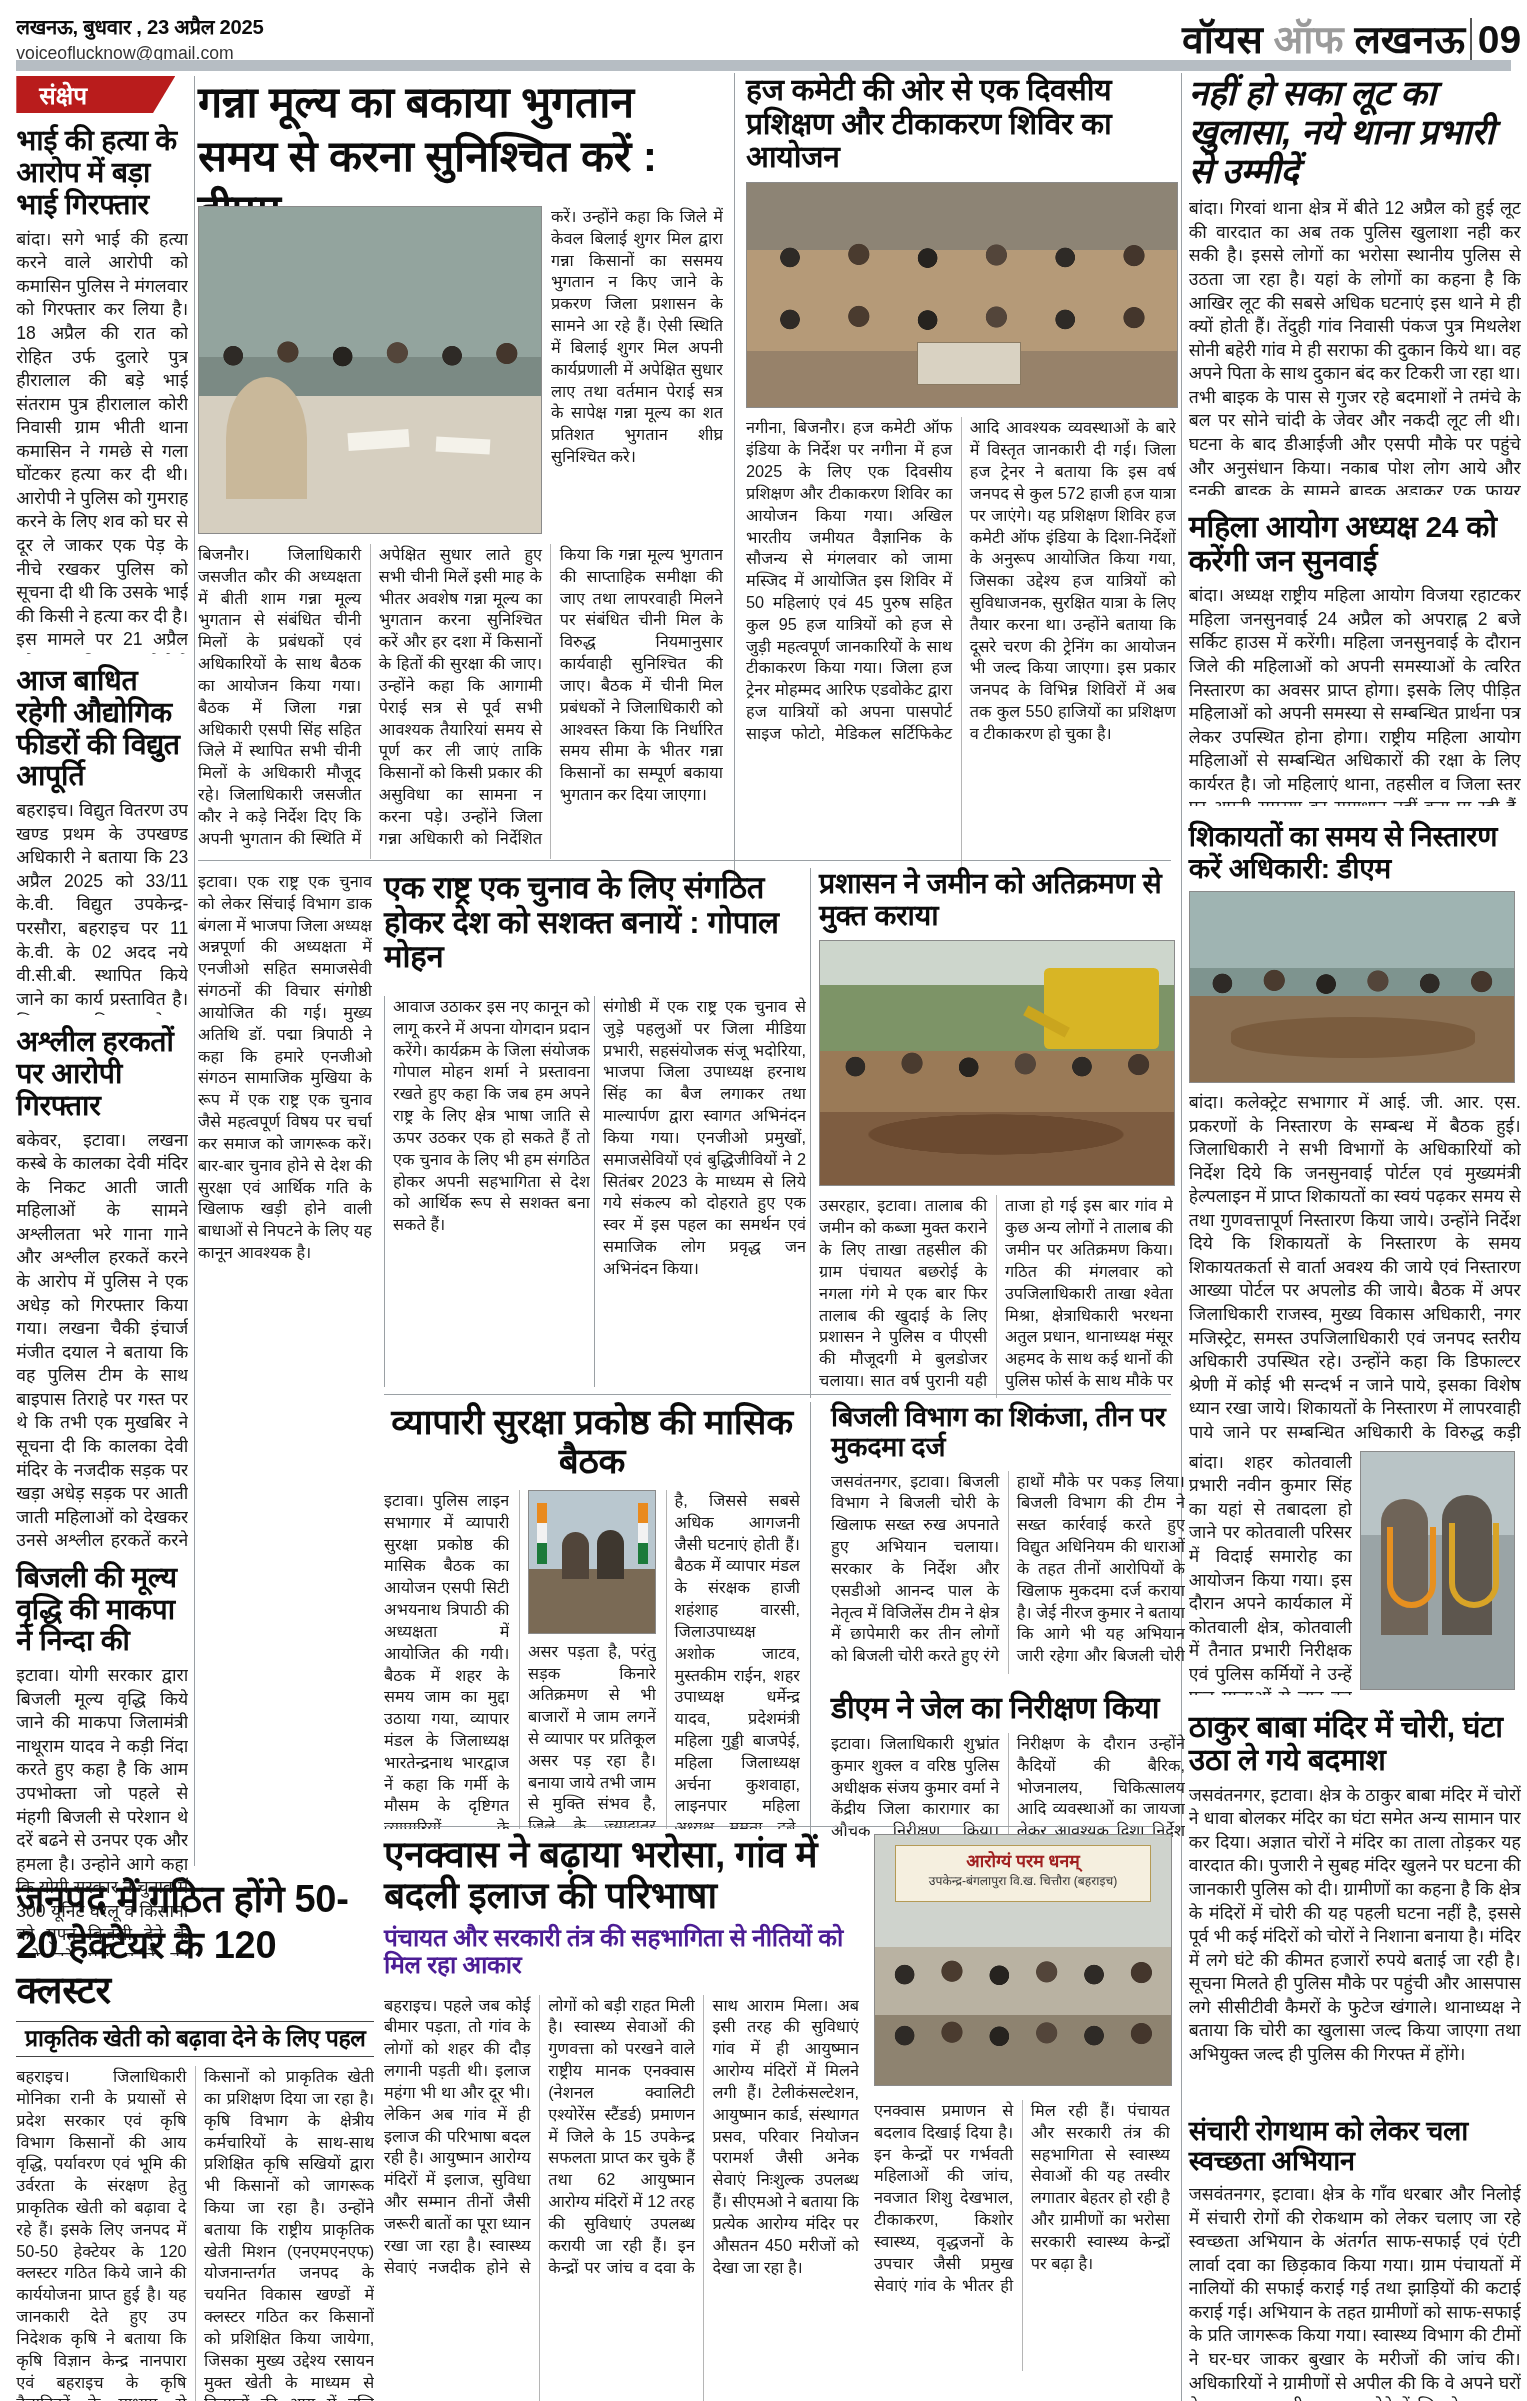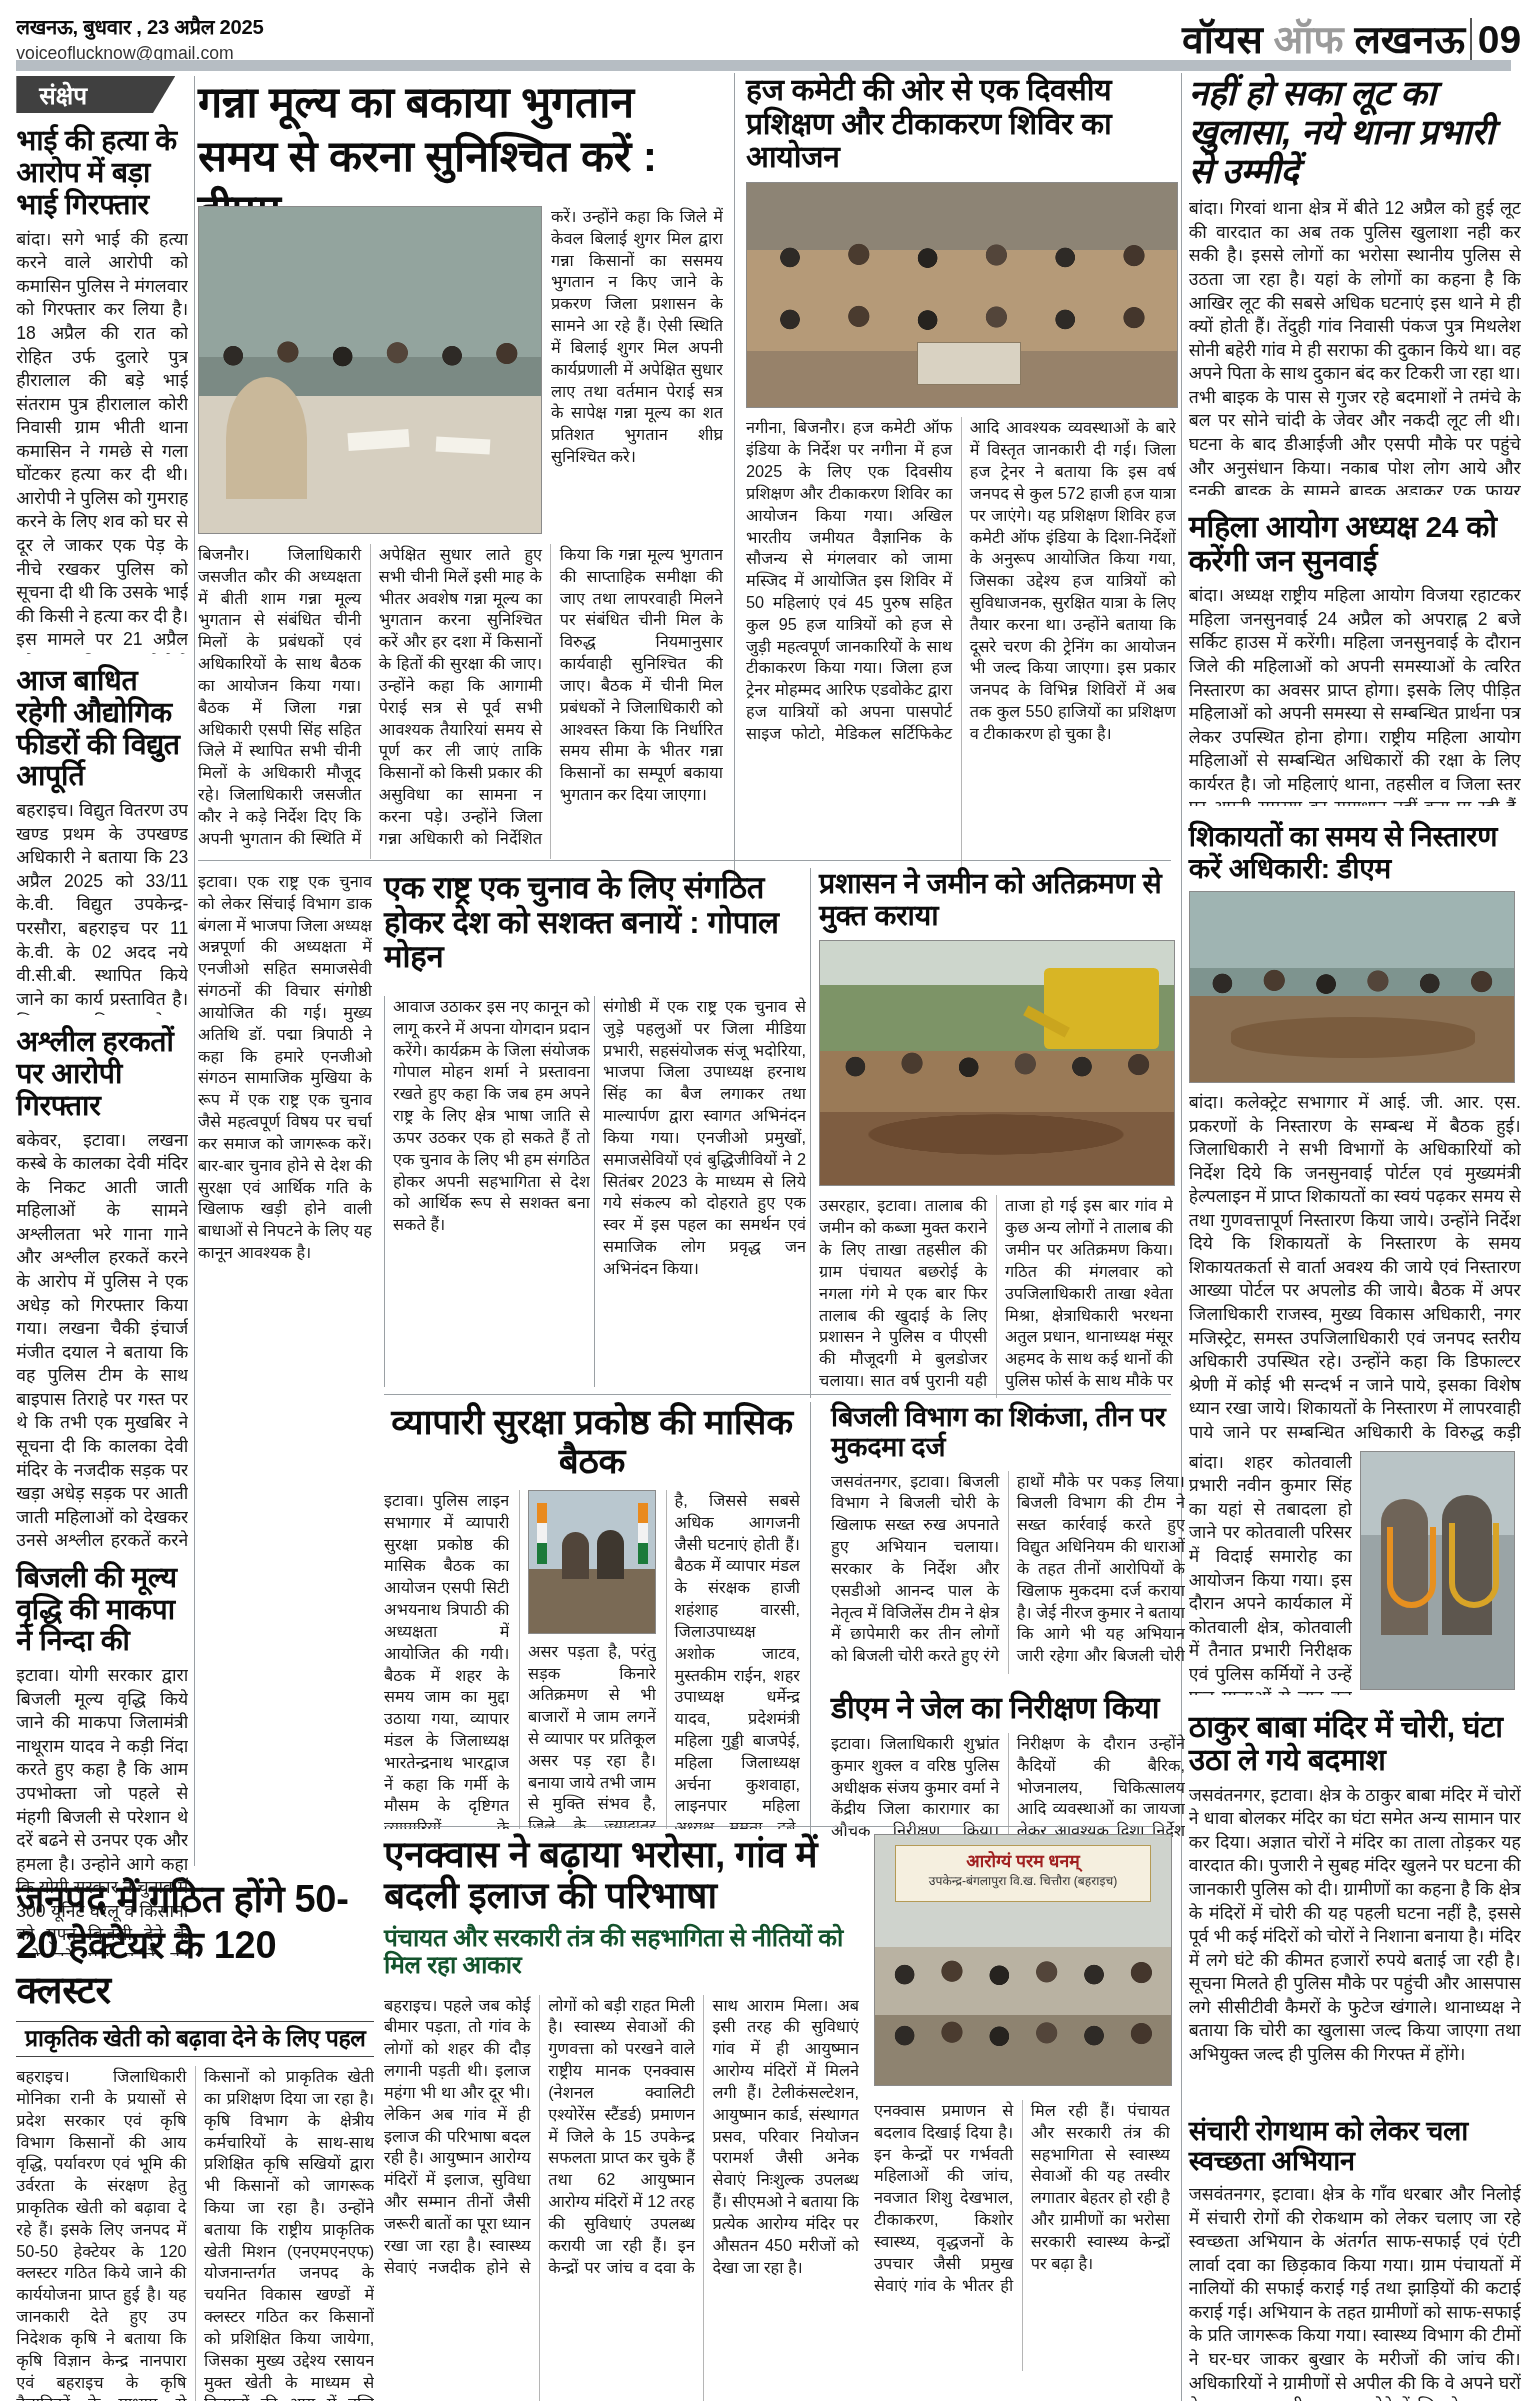--- a/index.html
+++ b/index.html
@@ -33,21 +33,21 @@
     <div style="font-size:17.6px;color:#333;margin-top:4.1px;">voiceoflucknow@gmail.com</div>
   </div>
   <div class="abs" style="right:6.8px;top:11px;font-size:39px;font-weight:bold;white-space:nowrap;">
     <span>वॉयस</span>
     <span style="color:#9b9b9b;">ऑफ</span>
     <span>लखनऊ</span><span style="border-left:2px solid #555;margin-left:5.4px;padding-left:5.4px;">09</span>
   </div>
   <div class="abs gray-bar" style="left:16.3px;top:60px;width:1495px;height:11px;"></div>
 
   <div class="abs" style="left:16.3px;top:76px;width:172px;height:1790px;border-right:0.7px solid #9aa0a4;padding-right:5.4px;">
-    <div style="background:#404040;color:#fff;width:136px;height:37px;font-size:24.4px;font-weight:bold;
+    <div style="background:#b91c1c;color:#fff;width:136px;height:37px;font-size:24.4px;font-weight:bold;
                 display:flex;align-items:center;padding-left:23px;clip-path:polygon(0 0,100% 0,86% 100%,0 100%);">संक्षेप</div>
 
     <div class="hl" style="font-size:28.5px;margin-top:12.2px;">भाई की हत्या के आरोप में बड़ा भाई गिरफ्तार</div>
     <div class="body-txt body-lg" style="margin-top:6.8px;height:426px;">बांदा। सगे भाई की हत्या करने वाले आरोपी को कमासिन पुलिस ने मंगलवार को गिरफ्तार कर लिया है। 18 अप्रैल की रात को रोहित उर्फ दुलारे पुत्र हीरालाल की बड़े भाई संतराम पुत्र हीरालाल कोरी निवासी ग्राम भीती थाना कमासिन ने गमछे से गला घोंटकर हत्या कर दी थी। आरोपी ने पुलिस को गुमराह करने के लिए शव को घर से दूर ले जाकर एक पेड़ के नीचे रखकर पुलिस को सूचना दी थी कि उसके भाई की किसी ने हत्या कर दी है। इस मामले पर 21 अप्रैल को मृतक की मां कल्ली देवी की तहरीर पर थाना कमासिन में रिपोर्ट दर्ज की गयी। मां ने पुलिस को बताया था कि 17 अप्रैल की रात दोनो भाईयों के बीच शराब पीने के बाद विवाद हुआ था और उसी विवाद के दौरान रोहित की संतराम ने गमछा से गला घोंटकर हत्या कर दी थी। पुलिस आरोपी की गिरफ्तारी के प्रयास कर रही थी। लेकिन इस जानकारी के बाद कि मृतक रोहित उर्फ दुलारे की हत्या बड़े भाई संतराम ने की है। पुलिस ने आरोपी को ग्राम भीती से गिरफ्तार कर हत्या में प्रयुक्त गमछा बरामद किया है।</div>
 
     <div class="hl" style="font-size:28.5px;margin-top:11px;">आज बाधित रहेगी औद्योगिक फीडरों की विद्युत आपूर्ति</div>
     <div class="body-txt body-lg" style="margin-top:6.8px;height:216px;">बहराइच। विद्युत वितरण उप खण्ड प्रथम के उपखण्ड अधिकारी ने बताया कि 23 अप्रैल 2025 को 33/11 के.वी. विद्युत उपकेन्द्र-परसौरा, बहराइच पर 11 के.वी. के 02 अदद नये वी.सी.बी. स्थापित किये जाने का कार्य प्रस्तावित है। जिस कारण विद्युत उपकेन्द्र-परसौरा, बहराइच से पोषित समस्त औद्योगिक फीडरों (अवध सॉलवेक्स, शिवांगी, भगवानदीन, ललित ओमफूड्स) की विद्युत आपूर्ति पूर्वान्ह 10:00 बजे से अपरान्ह 05:00 बजे तक बन्द रहेगी।</div>
 
     <div class="hl" style="font-size:28.5px;margin-top:11px;">अश्लील हरकतों पर आरोपी गिरफ्तार</div>
     <div class="body-txt body-lg" style="margin-top:6.8px;height:422px;">बकेवर, इटावा। लखना कस्बे के कालका देवी मंदिर के निकट आती जाती महिलाओं के सामने अश्लीलता भरे गाना गाने और अश्लील हरकतें करने के आरोप में पुलिस ने एक अधेड़ को गिरफ्तार किया गया। लखना चैकी इंचार्ज मंजीत दयाल ने बताया कि वह पुलिस टीम के साथ बाइपास तिराहे पर गस्त पर थे कि तभी एक मुखबिर ने सूचना दी कि कालका देवी मंदिर के नजदीक सड़क पर खड़ा अधेड़ सड़क पर आती जाती महिलाओं को देखकर उनसे अश्लील हरकतें करने के साथ साथ अश्लील गाने भी गा रहा। मुखबिर की सूचना पर चैकी इंचार्ज एंटी रोमियो टीम के साथ मौके पर आएं और देखा कि अधेड़ महिलाओं से अश्लील हरकतें करने के साथ अश्लील गाना भी गा रहा है जिससे महिलाएं अपने को असहज महसूस कर रही है। जिसपर चैकी इंचार्ज ने एंटी रोमियो टीम के सहयोग से उसे दबोच लिया। पुलिस की गिरफ्त में आए पचास वर्षीय आरोपित ने अपना नाम पप्पू पुत्र शकूर खां निवासी कालका देवी मोहल्ला बताया।</div>
@@ -155,21 +155,21 @@
 
   <div class="abs" style="left:16.3px;top:1877px;width:358px;">
     <div class="hl" style="font-size:38px;line-height:1.2;">जनपद में गठित होंगे 50-20 हेक्टेयर के 120 क्लस्टर</div>
     <div class="hl" style="font-size:23px;margin-top:6.8px;border-top:1.4px solid #444;border-bottom:1.4px solid #444;padding:4.1px 0;text-align:center;">प्राकृतिक खेती को बढ़ावा देने के लिए पहल</div>
     <div class="body-txt cols2" style="width:358px;height:366px;margin-top:9.5px;">बहराइच। जिलाधिकारी मोनिका रानी के प्रयासों से प्रदेश सरकार एवं कृषि विभाग किसानों की आय वृद्धि, पर्यावरण एवं भूमि की उर्वरता के संरक्षण हेतु प्राकृतिक खेती को बढ़ावा दे रहे हैं। इसके लिए जनपद में 50-50 हेक्टेयर के 120 क्लस्टर गठित किये जाने की कार्ययोजना प्राप्त हुई है। यह जानकारी देते हुए उप निदेशक कृषि ने बताया कि कृषि विज्ञान केन्द्र नानपारा एवं बहराइच के कृषि वैज्ञानिकों के माध्यम से किसानों को प्राकृतिक खेती का प्रशिक्षण दिया जा रहा है। कृषि विभाग के क्षेत्रीय कर्मचारियों के साथ-साथ प्रशिक्षित कृषि सखियों द्वारा भी किसानों को जागरूक किया जा रहा है। उन्होंने बताया कि राष्ट्रीय प्राकृतिक खेती मिशन (एनएमएनएफ) योजनान्तर्गत जनपद के चयनित विकास खण्डों में क्लस्टर गठित कर किसानों को प्रशिक्षित किया जायेगा, जिसका मुख्य उद्देश्य रसायन मुक्त खेती के माध्यम से किसानों की आय में वृद्धि करना है। इसी क्रम में 90 से अधिक ग्रामों में प्राकृतिक खेती के प्रति जागरूकता कार्यक्रम आयोजित किये जा रहे हैं। अभियान के दौरान भारत सरकार द्वारा संचालित अभिसरण योजनाओं यथा किसान (एनआरएलएम) आदि के लाभार्थियों को भी प्राकृतिक खेती से जोड़ा जायेगा जिससे जनपद के कृषकों को इसका सीधा लाभ प्राप्त होगा।</div>
   </div>
 
   <div class="sep" style="left:384px;top:1826px;width:787px;"></div>
   <div class="abs" style="left:384px;top:1834px;width:787px;">
     <div class="hl" style="font-size:37px;width:482px;">एनक्वास ने बढ़ाया भरोसा, गांव में बदली इलाज की परिभाषा</div>
-    <div class="hl" style="font-size:24.4px;width:482px;margin-top:6.8px;color:#14532d;">पंचायत और सरकारी तंत्र की सहभागिता से नीतियों को मिल रहा आकार</div>
+    <div class="hl" style="font-size:24.4px;width:482px;margin-top:6.8px;color:#4c1d95;">पंचायत और सरकारी तंत्र की सहभागिता से नीतियों को मिल रहा आकार</div>
     <div class="photo abs" style="left:490px;top:0px;width:296px;height:250px;background:linear-gradient(180deg,#cfd3cd 0 45%,#b9b2a2 45% 72%,#8e8370 72% 100%);">
       <div class="abs" style="left:20.3px;top:9.5px;right:20.3px;height:53px;background:#f5efdf;border:1.4px solid #b49a55;text-align:center;padding-top:2.7px;">
         <div style="color:#a02020;font-weight:bold;font-size:17.6px;">आरोग्यं परम धनम्</div>
         <div style="color:#333;font-size:12.2px;">उपकेन्द्र-बंगलापुरा वि.ख. चित्तौरा (बहराइच)</div>
       </div>
       <div class="ppl" style="top:109px;height:68px;"></div>
       <div class="ppl" style="top:170px;height:68px;"></div>
     </div>
     <div class="body-txt cols3" style="width:475px;height:407px;margin-top:16.3px;">बहराइच। पहले जब कोई बीमार पड़ता, तो गांव के लोगों को शहर की दौड़ लगानी पड़ती थी। इलाज महंगा भी था और दूर भी। लेकिन अब गांव में ही इलाज की परिभाषा बदल रही है। आयुष्मान आरोग्य मंदिरों में इलाज, सुविधा और सम्मान तीनों जैसी जरूरी बातों का पूरा ध्यान रखा जा रहा है। स्वास्थ्य सेवाएं नजदीक होने से लोगों को बड़ी राहत मिली है। स्वास्थ्य सेवाओं की गुणवत्ता को परखने वाले राष्ट्रीय मानक एनक्वास (नेशनल क्वालिटी एश्योरेंस स्टैंडर्ड) प्रमाणन में जिले के 15 उपकेन्द्र सफलता प्राप्त कर चुके हैं तथा 62 आयुष्मान आरोग्य मंदिरों में 12 तरह की सुविधाएं उपलब्ध करायी जा रही हैं। इन केन्द्रों पर जांच व दवा के साथ आराम मिला। अब इसी तरह की सुविधाएं गांव में ही आयुष्मान आरोग्य मंदिरों में मिलने लगी हैं। टेलीकंसल्टेशन, आयुष्मान कार्ड, संस्थागत प्रसव, परिवार नियोजन परामर्श जैसी अनेक सेवाएं निःशुल्क उपलब्ध हैं। सीएमओ ने बताया कि प्रत्येक आरोग्य मंदिर पर औसतन 450 मरीजों को देखा जा रहा है।</div>
     <div class="body-txt abs cols2" style="left:490px;top:266px;width:296px;height:271px;">एनक्वास प्रमाणन से बदलाव दिखाई दिया है। इन केन्द्रों पर गर्भवती महिलाओं की जांच, नवजात शिशु देखभाल, टीकाकरण, किशोर स्वास्थ्य, वृद्धजनों के उपचार जैसी प्रमुख सेवाएं गांव के भीतर ही मिल रही हैं। पंचायत और सरकारी तंत्र की सहभागिता से स्वास्थ्य सेवाओं की यह तस्वीर लगातार बेहतर हो रही है और ग्रामीणों का भरोसा सरकारी स्वास्थ्य केन्द्रों पर बढ़ा है।</div>

